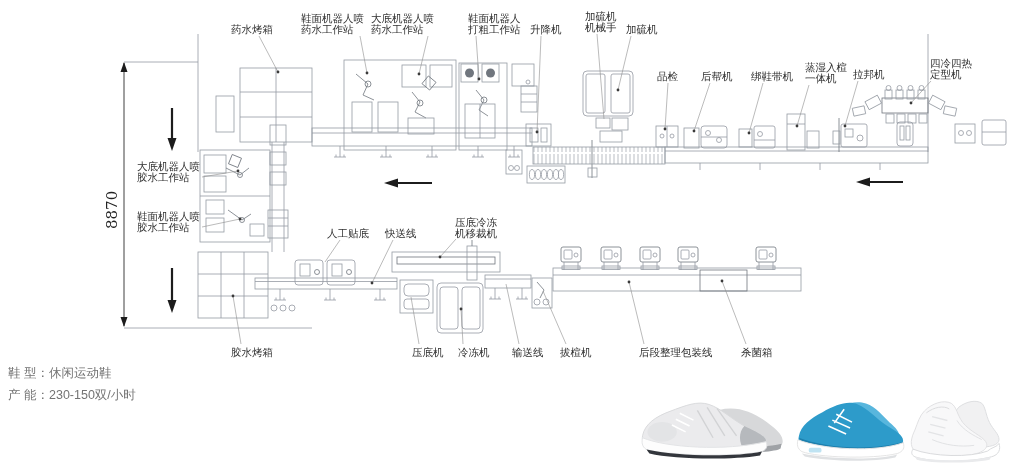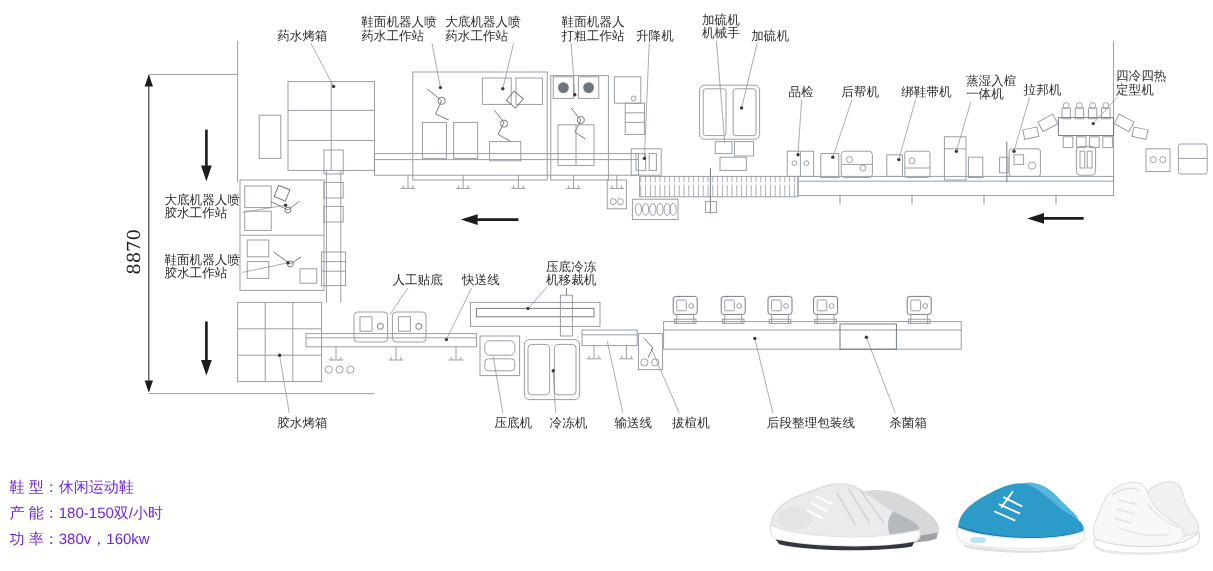--- a/index.html
+++ b/index.html
@@ -13,22 +13,22 @@
   .mf {fill:#70767e;stroke:none;}
   .ldr{fill:none;stroke:#8d8d8d;stroke-width:.6;}
   .dot{fill:#3a3a3a;stroke:none;}
   .blk{fill:var(--arrow,#1c1c1c);stroke:none;}
   .dim{fill:none;stroke:#2b2b2b;stroke-width:.9;}
   .lbl{font-family:"DejaVu Serif","Liberation Serif",serif;
        font-size:10.5px;fill:var(--ink,#2f2f2f);}
   .dimtxt{font-family:"DejaVu Serif","Liberation Serif",serif;
        font-size:15px;fill:#222;}
   
-  .spec{position:absolute;left:8px;top:396px;width:230px;
-        color:#6d28d9;font-size:12.5px;line-height:21.5px;}
+  .spec{position:absolute;left:8px;top:363px;width:230px;
+        color:#737373;font-size:12.5px;line-height:21.5px;}
   
   .photos{position:absolute;left:620px;top:376px;width:391px;height:100px;}
   .photos svg{position:absolute;}
 </style>
 </head>
 <body>
 
 <div class="stage">
 
 <svg width="1011" height="376" viewBox="0 0 1011 376">
@@ -431,22 +431,21 @@
   <text class="lbl" x="412" y="356">压底机</text>
   <text class="lbl" x="458" y="356">冷冻机</text>
   <text class="lbl" x="512" y="356">输送线</text>
   <text class="lbl" x="560" y="356">拔楦机</text>
   <text class="lbl" x="639" y="356">后段整理包装线</text>
   <text class="lbl" x="741" y="356">杀菌箱</text>
 </svg>
 
 <div class="spec">
   <div>鞋 型：休闲运动鞋</div>
-  <div>产 能：180-150双/小时</div>
-  <div>功 率：380v，160kw</div>
+  <div>产 能：230-150双/小时</div>
 </div>
 
 <div class="photos">
 
   <svg style="left:16px;top:5px" width="158" height="93" viewBox="0 0 160 95">
     <path fill="#d7d8da" d="M60,46 C66,36 80,28 96,28 C112,28 126,36 138,46 C146,52 150,58 149,63 C148,68 138,70 120,70 C95,70 70,68 62,62 C56,57 57,51 60,46 Z"></path>
     <path fill="#9fa2a6" d="M60,62 C80,68 120,70 148,64 L147,69 C140,74 90,75 64,69 Z"></path>
     <path fill="#ebebed" stroke="#d9dadc" d="M6,56 C8,44 20,36 34,31 C50,25 62,20 74,24 C86,28 96,38 110,46 C120,51 130,55 132,60 C133,66 124,70 106,71 C75,73 30,72 14,68 C7,66 5,61 6,56 Z"></path>
     <path fill="#b6b9bd" d="M110,46 C120,51 130,55 132,60 C133,66 124,70 110,70 C104,64 104,52 110,46 Z"></path>
     <ellipse cx="26" cy="52" rx="15" ry="10" fill="#e3e4e6"></ellipse>

